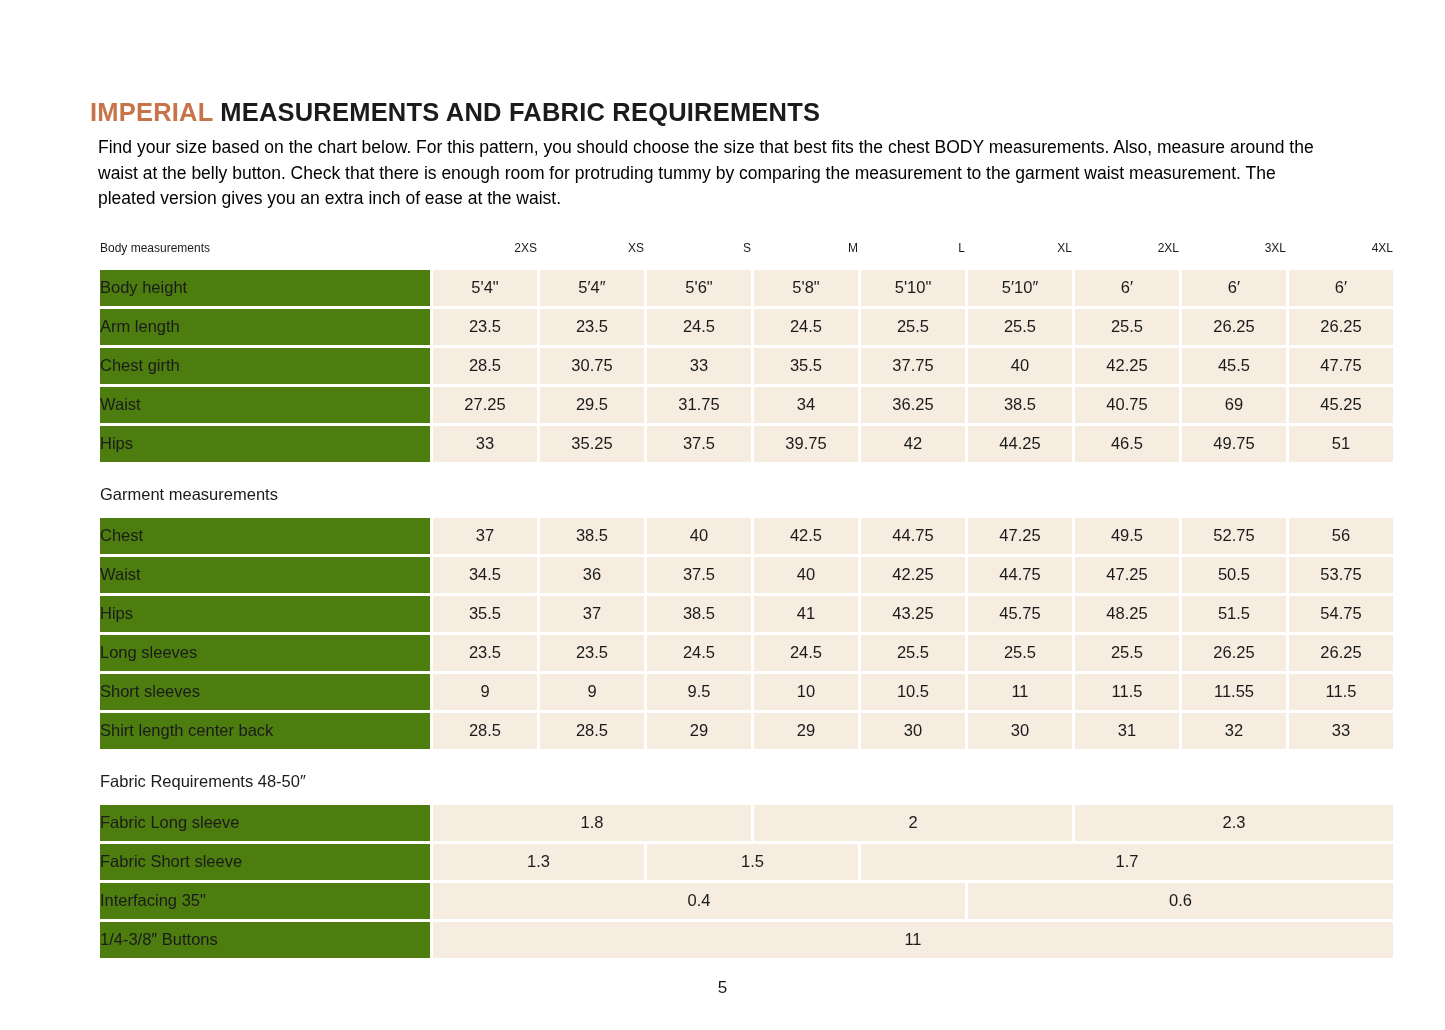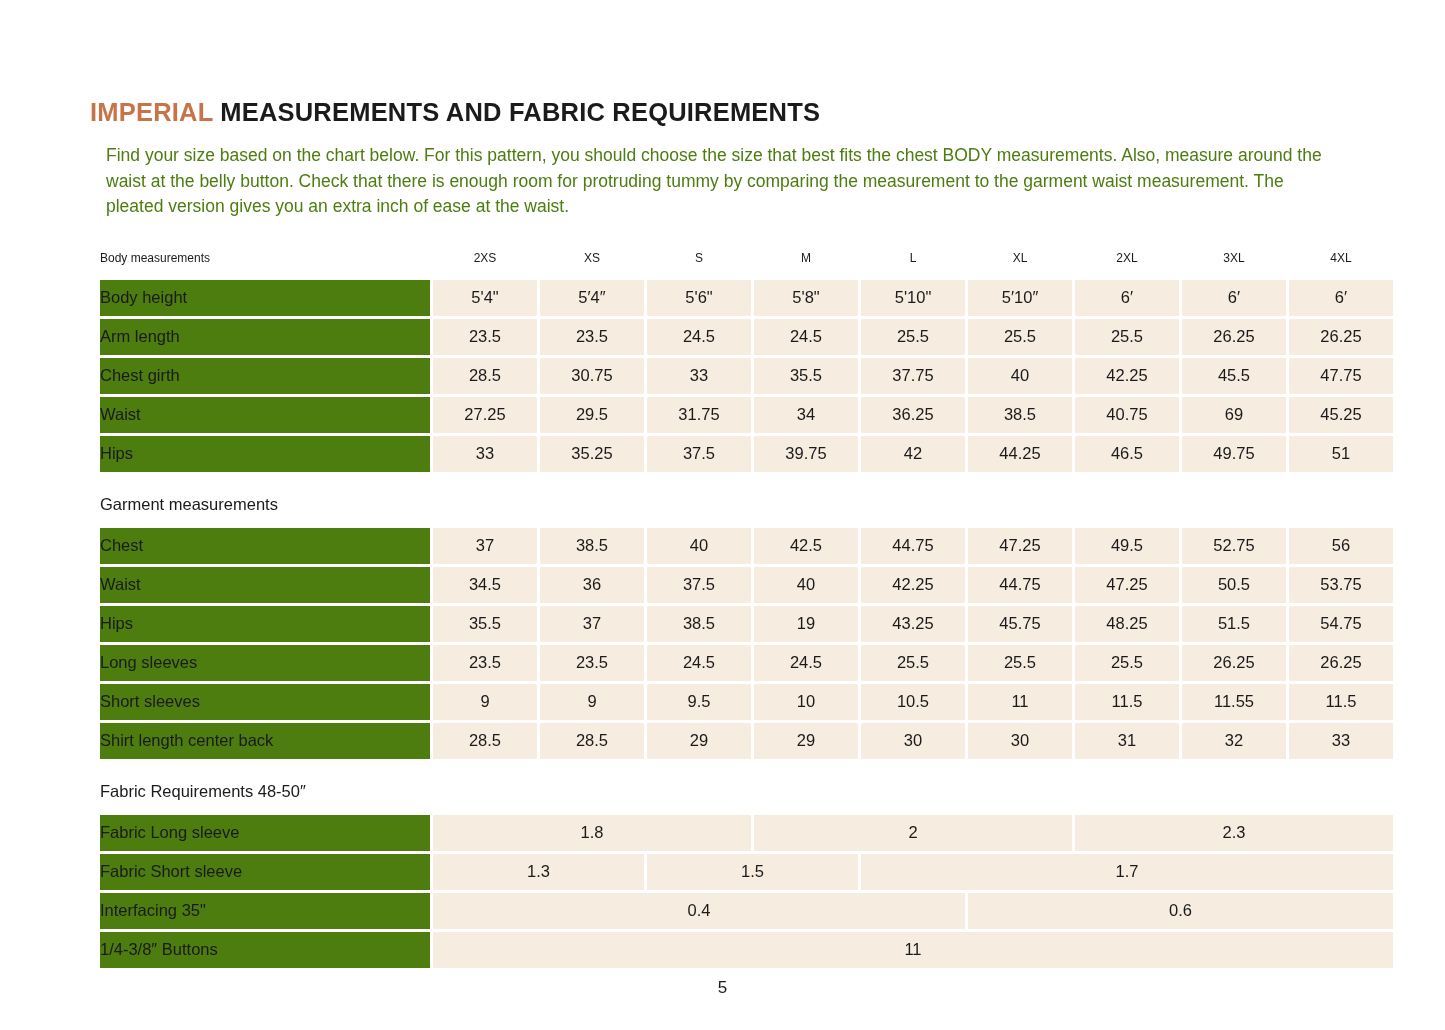--- a/index.html
+++ b/index.html
@@ -35,22 +35,22 @@
     margin: 0 0 6px 0;
     line-height: 1.15;
     color: #1b1b1b;
   }
   h1.title .accent {
     color: #c8744a;
   }
   p.intro {
     font-size: 17.5px;
     line-height: 1.46;
-    margin: 16px;
-    color: #4d7c0f;
+    margin: 8px;
+    color: #000000;
     width: 1225px;
   }
 
   table.chart {
     border-collapse: separate;
     border-spacing: 3px 3px;
     margin-top: 14px;
     margin-left: 7px;
     width: 1265px;
     table-layout: fixed;
@@ -66,21 +66,21 @@
     background: transparent;
     font-size: 12px;
     height: 38px;
     vertical-align: middle;
   }
   td.hdr-label {
     text-align: left;
     padding-left: 10px;
   }
   td.hdr-size {
-    text-align: center;
+    text-align: right;
     font-weight: normal;
   }
   td.section-head {
     background: transparent;
     font-size: 16.5px;
     height: 40px;
     text-align: left;
     padding-left: 10px;
     vertical-align: middle;
   }
@@ -248,21 +248,21 @@
             <td class="cell-val">44.75</td>
             <td class="cell-val">47.25</td>
             <td class="cell-val">50.5</td>
             <td class="cell-val">53.75</td>
           </tr>
           <tr>
             <td class="cell-label">Hips</td>
             <td class="cell-val">35.5</td>
             <td class="cell-val">37</td>
             <td class="cell-val">38.5</td>
-            <td class="cell-val">19</td>
+            <td class="cell-val">41</td>
             <td class="cell-val">43.25</td>
             <td class="cell-val">45.75</td>
             <td class="cell-val">48.25</td>
             <td class="cell-val">51.5</td>
             <td class="cell-val">54.75</td>
           </tr>
           <tr>
             <td class="cell-label">Long sleeves</td>
             <td class="cell-val">23.5</td>
             <td class="cell-val">23.5</td>

